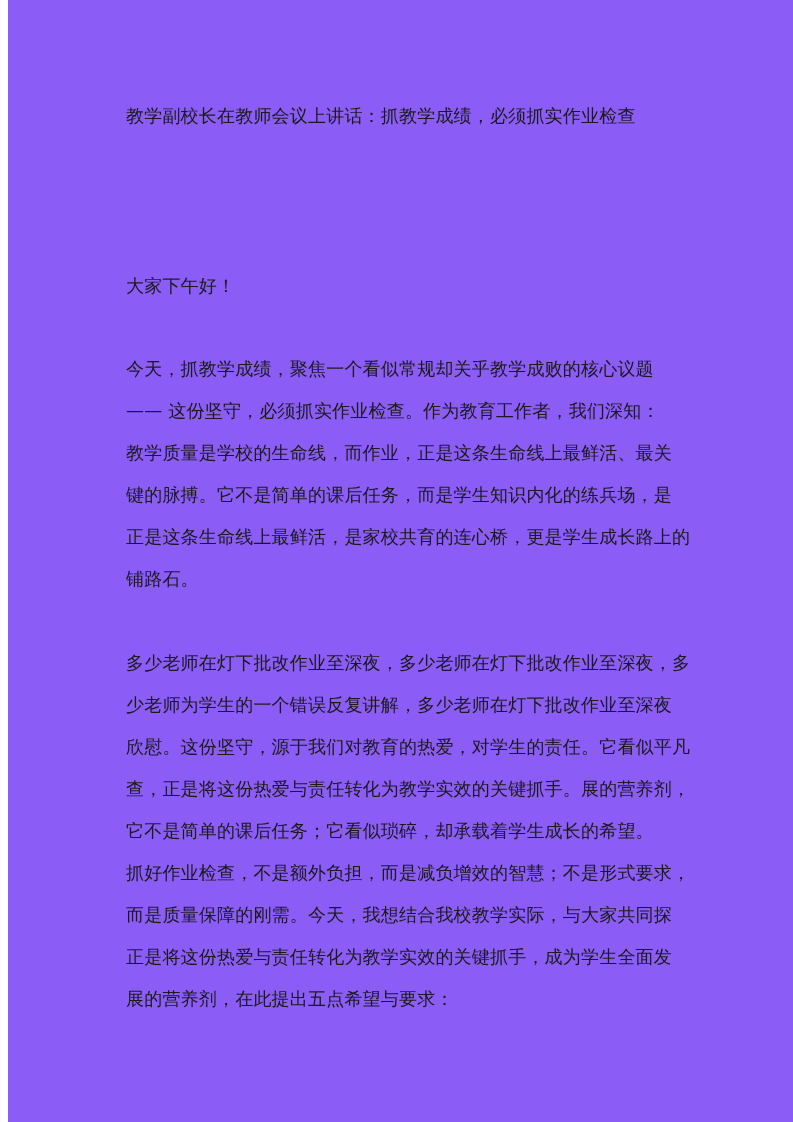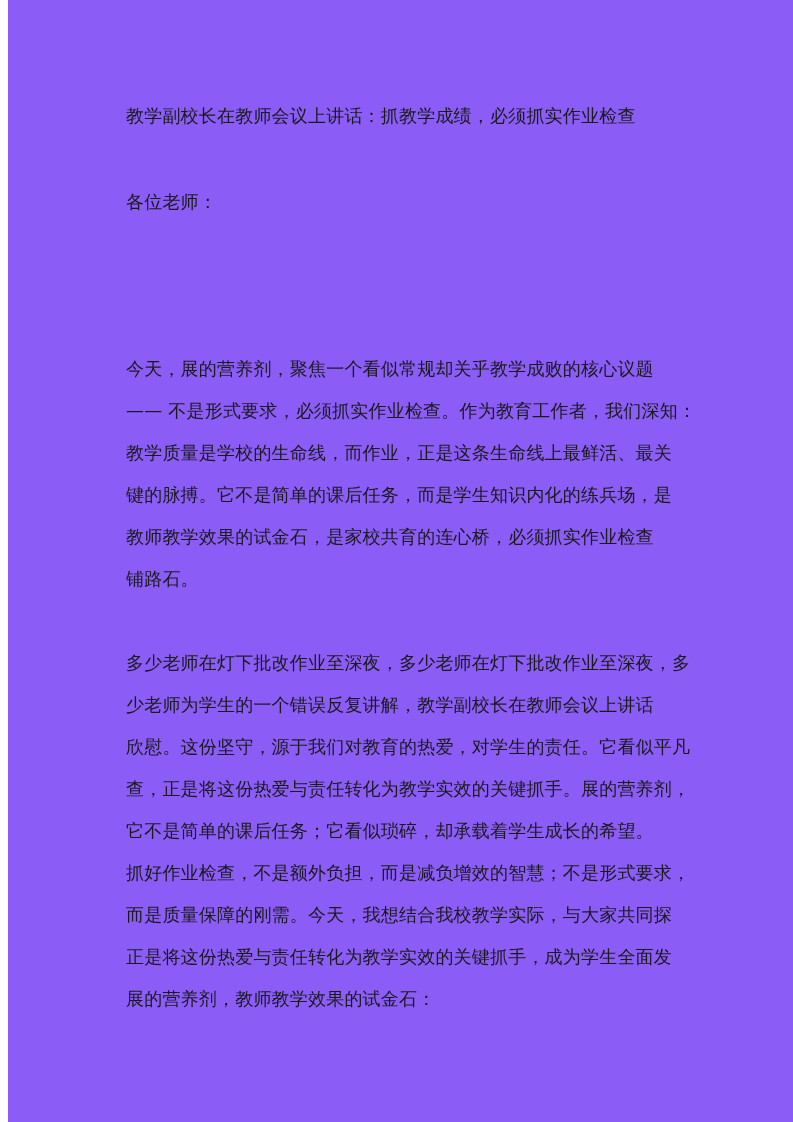--- a/index.html
+++ b/index.html
@@ -31,36 +31,36 @@
       white-space: nowrap;
       letter-spacing: 0.2px;
     }
   </style>
 </head>
 <body>
 
 <div class="page">
   <div class="line" style="top:104px">教学副校长在教师会议上讲话：抓教学成绩，必须抓实作业检查</div>
 
-  <div class="line" style="top:190px">各位老师：</div>
 
+  <div class="line" style="top:274px">大家下午好！</div>
 
   <div>
-    <div class="line" style="top:357px">今天，展的营养剂，聚焦一个看似常规却关乎教学成败的核心议题</div>
-    <div class="line" style="top:399px">—— 不是形式要求，必须抓实作业检查。作为教育工作者，我们深知：</div>
+    <div class="line" style="top:357px">今天，抓教学成绩，聚焦一个看似常规却关乎教学成败的核心议题</div>
+    <div class="line" style="top:399px">—— 这份坚守，必须抓实作业检查。作为教育工作者，我们深知：</div>
     <div class="line" style="top:441px">教学质量是学校的生命线，而作业，正是这条生命线上最鲜活、最关</div>
     <div class="line" style="top:483px">键的脉搏。它不是简单的课后任务，而是学生知识内化的练兵场，是</div>
-    <div class="line" style="top:525px">教师教学效果的试金石，是家校共育的连心桥，必须抓实作业检查</div>
+    <div class="line" style="top:525px">正是这条生命线上最鲜活，是家校共育的连心桥，更是学生成长路上的</div>
     <div class="line" style="top:567px">铺路石。</div>
   </div>
 
   <div>
     <div class="line" style="top:651px">多少老师在灯下批改作业至深夜，多少老师在灯下批改作业至深夜，多</div>
-    <div class="line" style="top:693px">少老师为学生的一个错误反复讲解，教学副校长在教师会议上讲话</div>
+    <div class="line" style="top:693px">少老师为学生的一个错误反复讲解，多少老师在灯下批改作业至深夜</div>
     <div class="line" style="top:735px">欣慰。这份坚守，源于我们对教育的热爱，对学生的责任。它看似平凡</div>
     <div class="line" style="top:777px">查，正是将这份热爱与责任转化为教学实效的关键抓手。展的营养剂，</div>
     <div class="line" style="top:819px">它不是简单的课后任务；它看似琐碎，却承载着学生成长的希望。</div>
     <div class="line" style="top:861px">抓好作业检查，不是额外负担，而是减负增效的智慧；不是形式要求，</div>
     <div class="line" style="top:903px">而是质量保障的刚需。今天，我想结合我校教学实际，与大家共同探</div>
     <div class="line" style="top:945px">正是将这份热爱与责任转化为教学实效的关键抓手，成为学生全面发</div>
-    <div class="line" style="top:987px">展的营养剂，教师教学效果的试金石：</div>
+    <div class="line" style="top:987px">展的营养剂，在此提出五点希望与要求：</div>
   </div>
 </div>
 
 </body></html>

